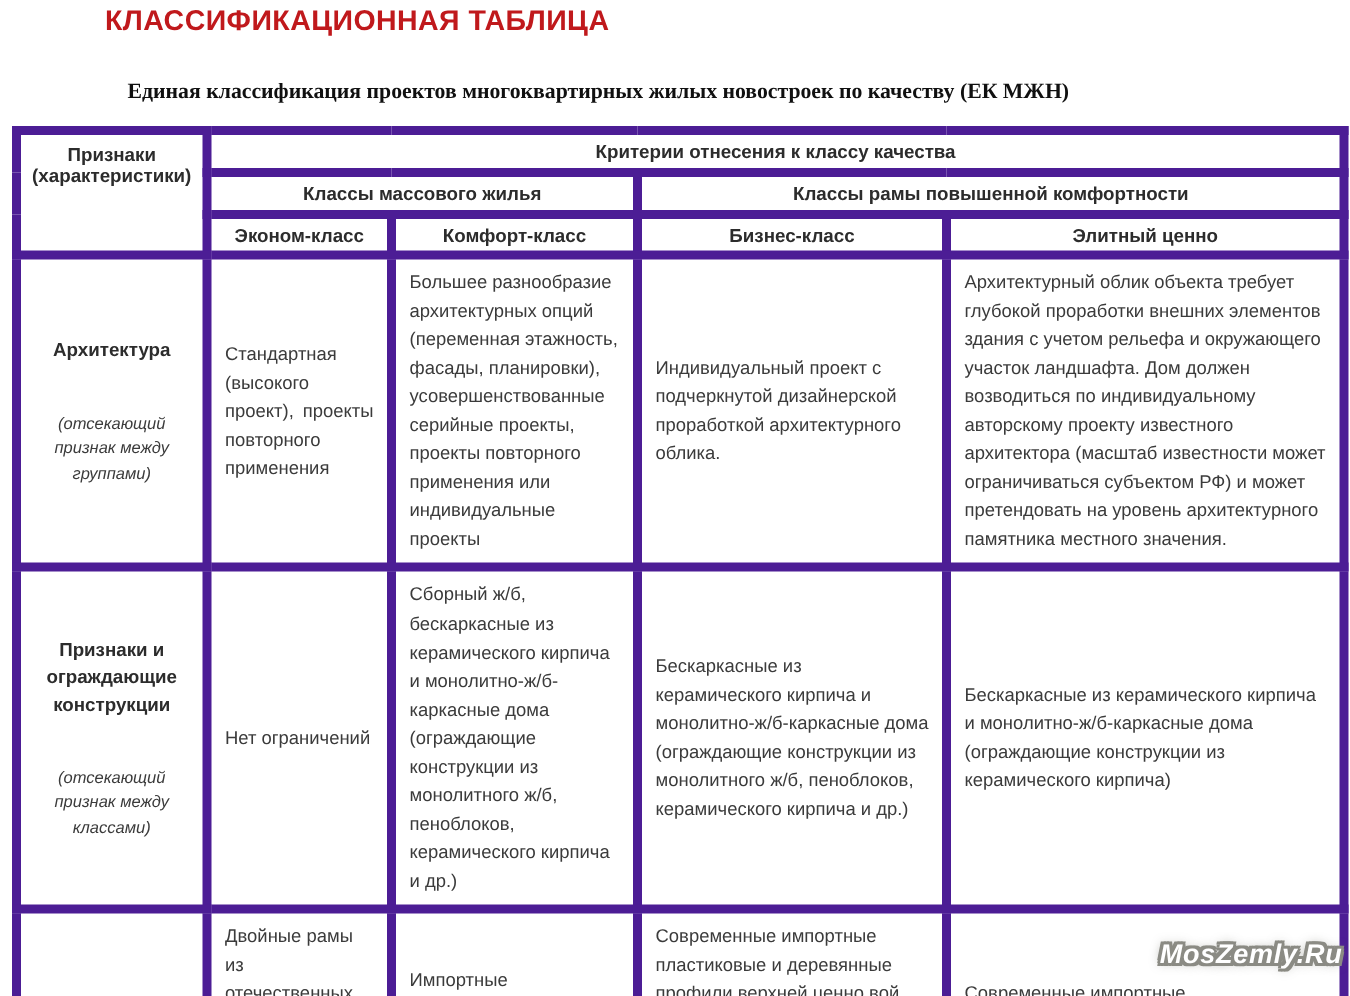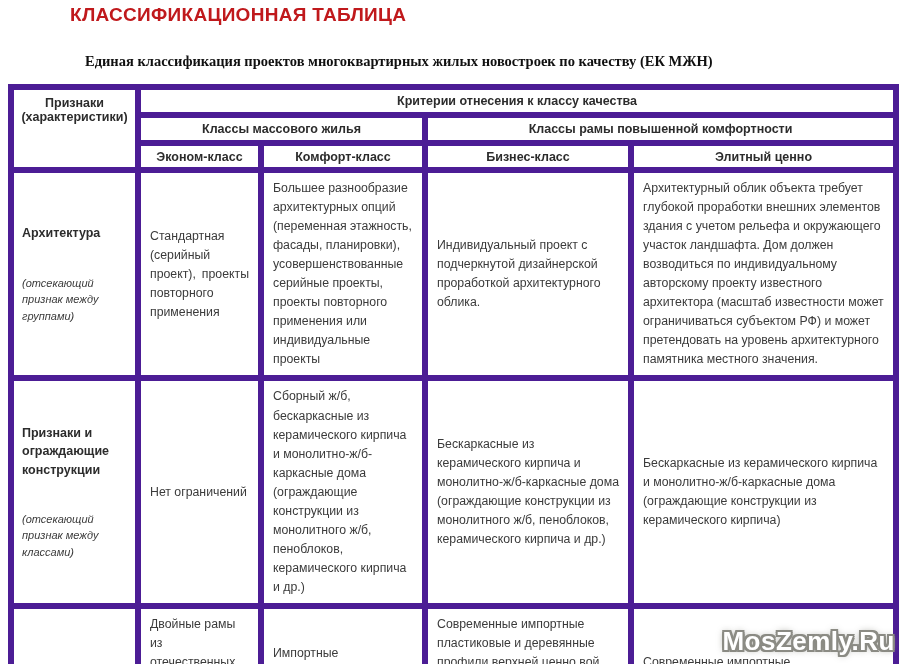--- a/index.html
+++ b/index.html
@@ -36,38 +36,39 @@
   .corner-hdr { vertical-align:top; padding-top:6px; }
   .row-criteria  { height:28px; }
   .row-groups    { height:28px; }
   .row-classes   { height:27px; }
   td.cell {
     font-size:12.3px; line-height:1.55; color:#3b3b3b;
     padding:6px 9px; vertical-align:middle; text-align:left;
   }
   td.cell.justify { text-align:justify; }
   th.feature-cell {
-    vertical-align:middle; text-align:left; padding:4px 8px;
+    vertical-align:middle; text-align:center; padding:4px 8px;
     font-weight:normal;
   }
   .feature-name { display:block; font-weight:bold; font-size:12.5px; color:#2c2c2c; line-height:1.45; }
   .feature-note { display:block; font-style:italic; font-size:11px; color:#3b3b3b; line-height:1.5; margin-top:32px; }
   tr.body-row-1 { height:166px; }
   tr.body-row-2 { height:148px; }
   tr.body-row-3 { height:182px; }
   .watermark {
-    position:absolute; right:5px; bottom:7px;
-    font-size:26px; font-weight:bold; letter-spacing:.5px;
+    position:absolute; right:5px; bottom:17px;
+    font-size:18px; font-weight:bold; letter-spacing:.5px;
     color:#ffffff;
     text-shadow:
       -2px -2px 0 #8b8b84, 2px -2px 0 #8b8b84,
       -2px  2px 0 #8b8b84, 2px  2px 0 #8b8b84,
       -2px  0   0 #8b8b84, 2px  0   0 #8b8b84,
        0   -2px 0 #8b8b84, 0    2px 0 #8b8b84,
        0    0   7px rgba(125,125,115,.9);
+    font-style: italic;
   }
 </style>
 </head>
 <body>
 
 <div class="page-title">КЛАССИФИКАЦИОННАЯ ТАБЛИЦА</div>
 
 <div class="table-caption">Единая классификация проектов многоквартирных жилых новостроек по качеству (ЕК МЖН)</div>
 
 <table class="cls">
@@ -93,21 +94,21 @@
       <th class="hdr">Бизнес-класс</th>
       <th class="hdr">Элитный ценно</th>
     </tr>
   </thead>
   <tbody>
     <tr class="body-row-1">
       <th class="feature-cell">
         <span class="feature-name">Архитектура</span>
         <span class="feature-note">(отсекающий признак между группами)</span>
       </th>
-      <td class="cell justify">Стандартная (серийный проект), проекты повторного применения</td>
+      <td class="cell justify">Стандартная (высокого проект), проекты повторного применения</td>
       <td class="cell">Большее разнообразие архитектурных опций (переменная этажность, фасады, планировки), усовершенствованные серийные проекты, проекты повторного применения или индивидуальные проекты</td>
       <td class="cell">Индивидуальный проект с подчеркнутой дизайнерской проработкой архитектурного облика.</td>
       <td class="cell">Архитектурный облик объекта требует глубокой проработки внешних элементов здания с учетом рельефа и окружающего участок ландшафта. Дом должен возводиться по индивидуальному авторскому проекту известного архитектора (масштаб известности может ограничиваться субъектом РФ) и может претендовать на уровень архитектурного памятника местного значения.</td>
     </tr>
     <tr class="body-row-2">
       <th class="feature-cell">
         <span class="feature-name">Признаки и ограждающие конструкции</span>
         <span class="feature-note">(отсекающий признак между классами)</span>
       </th>
       <td class="cell">Нет ограничений</td>

